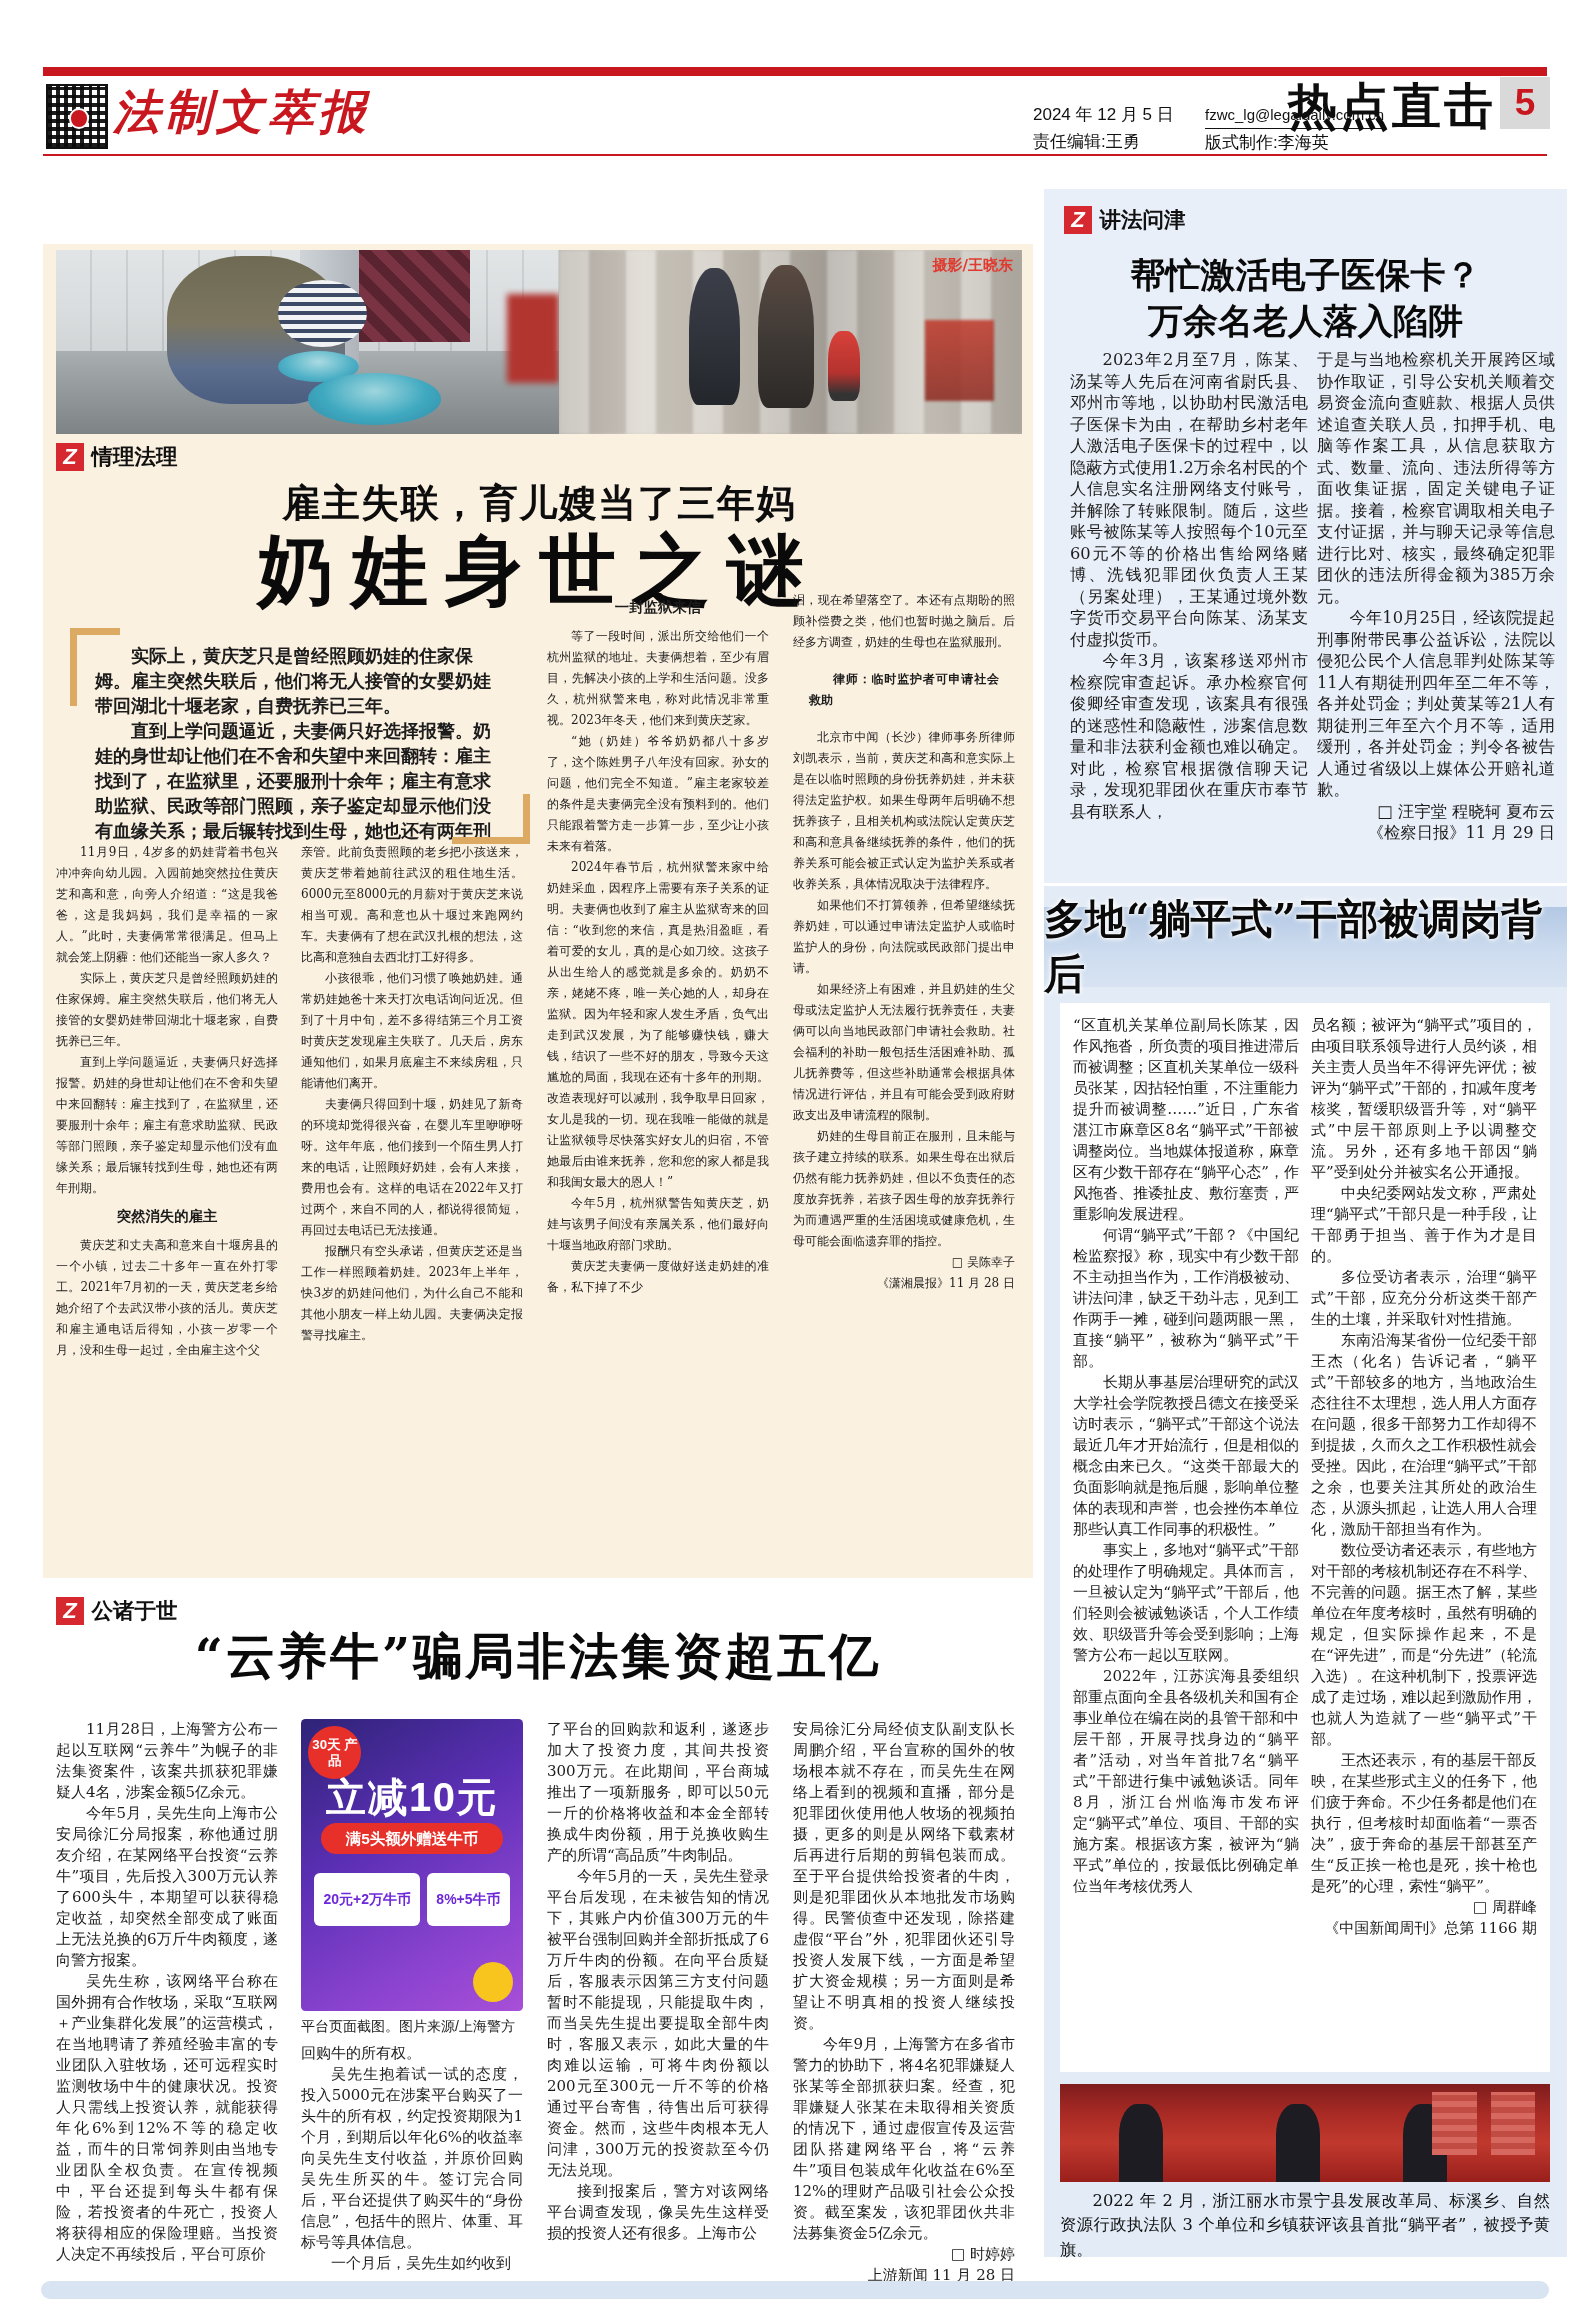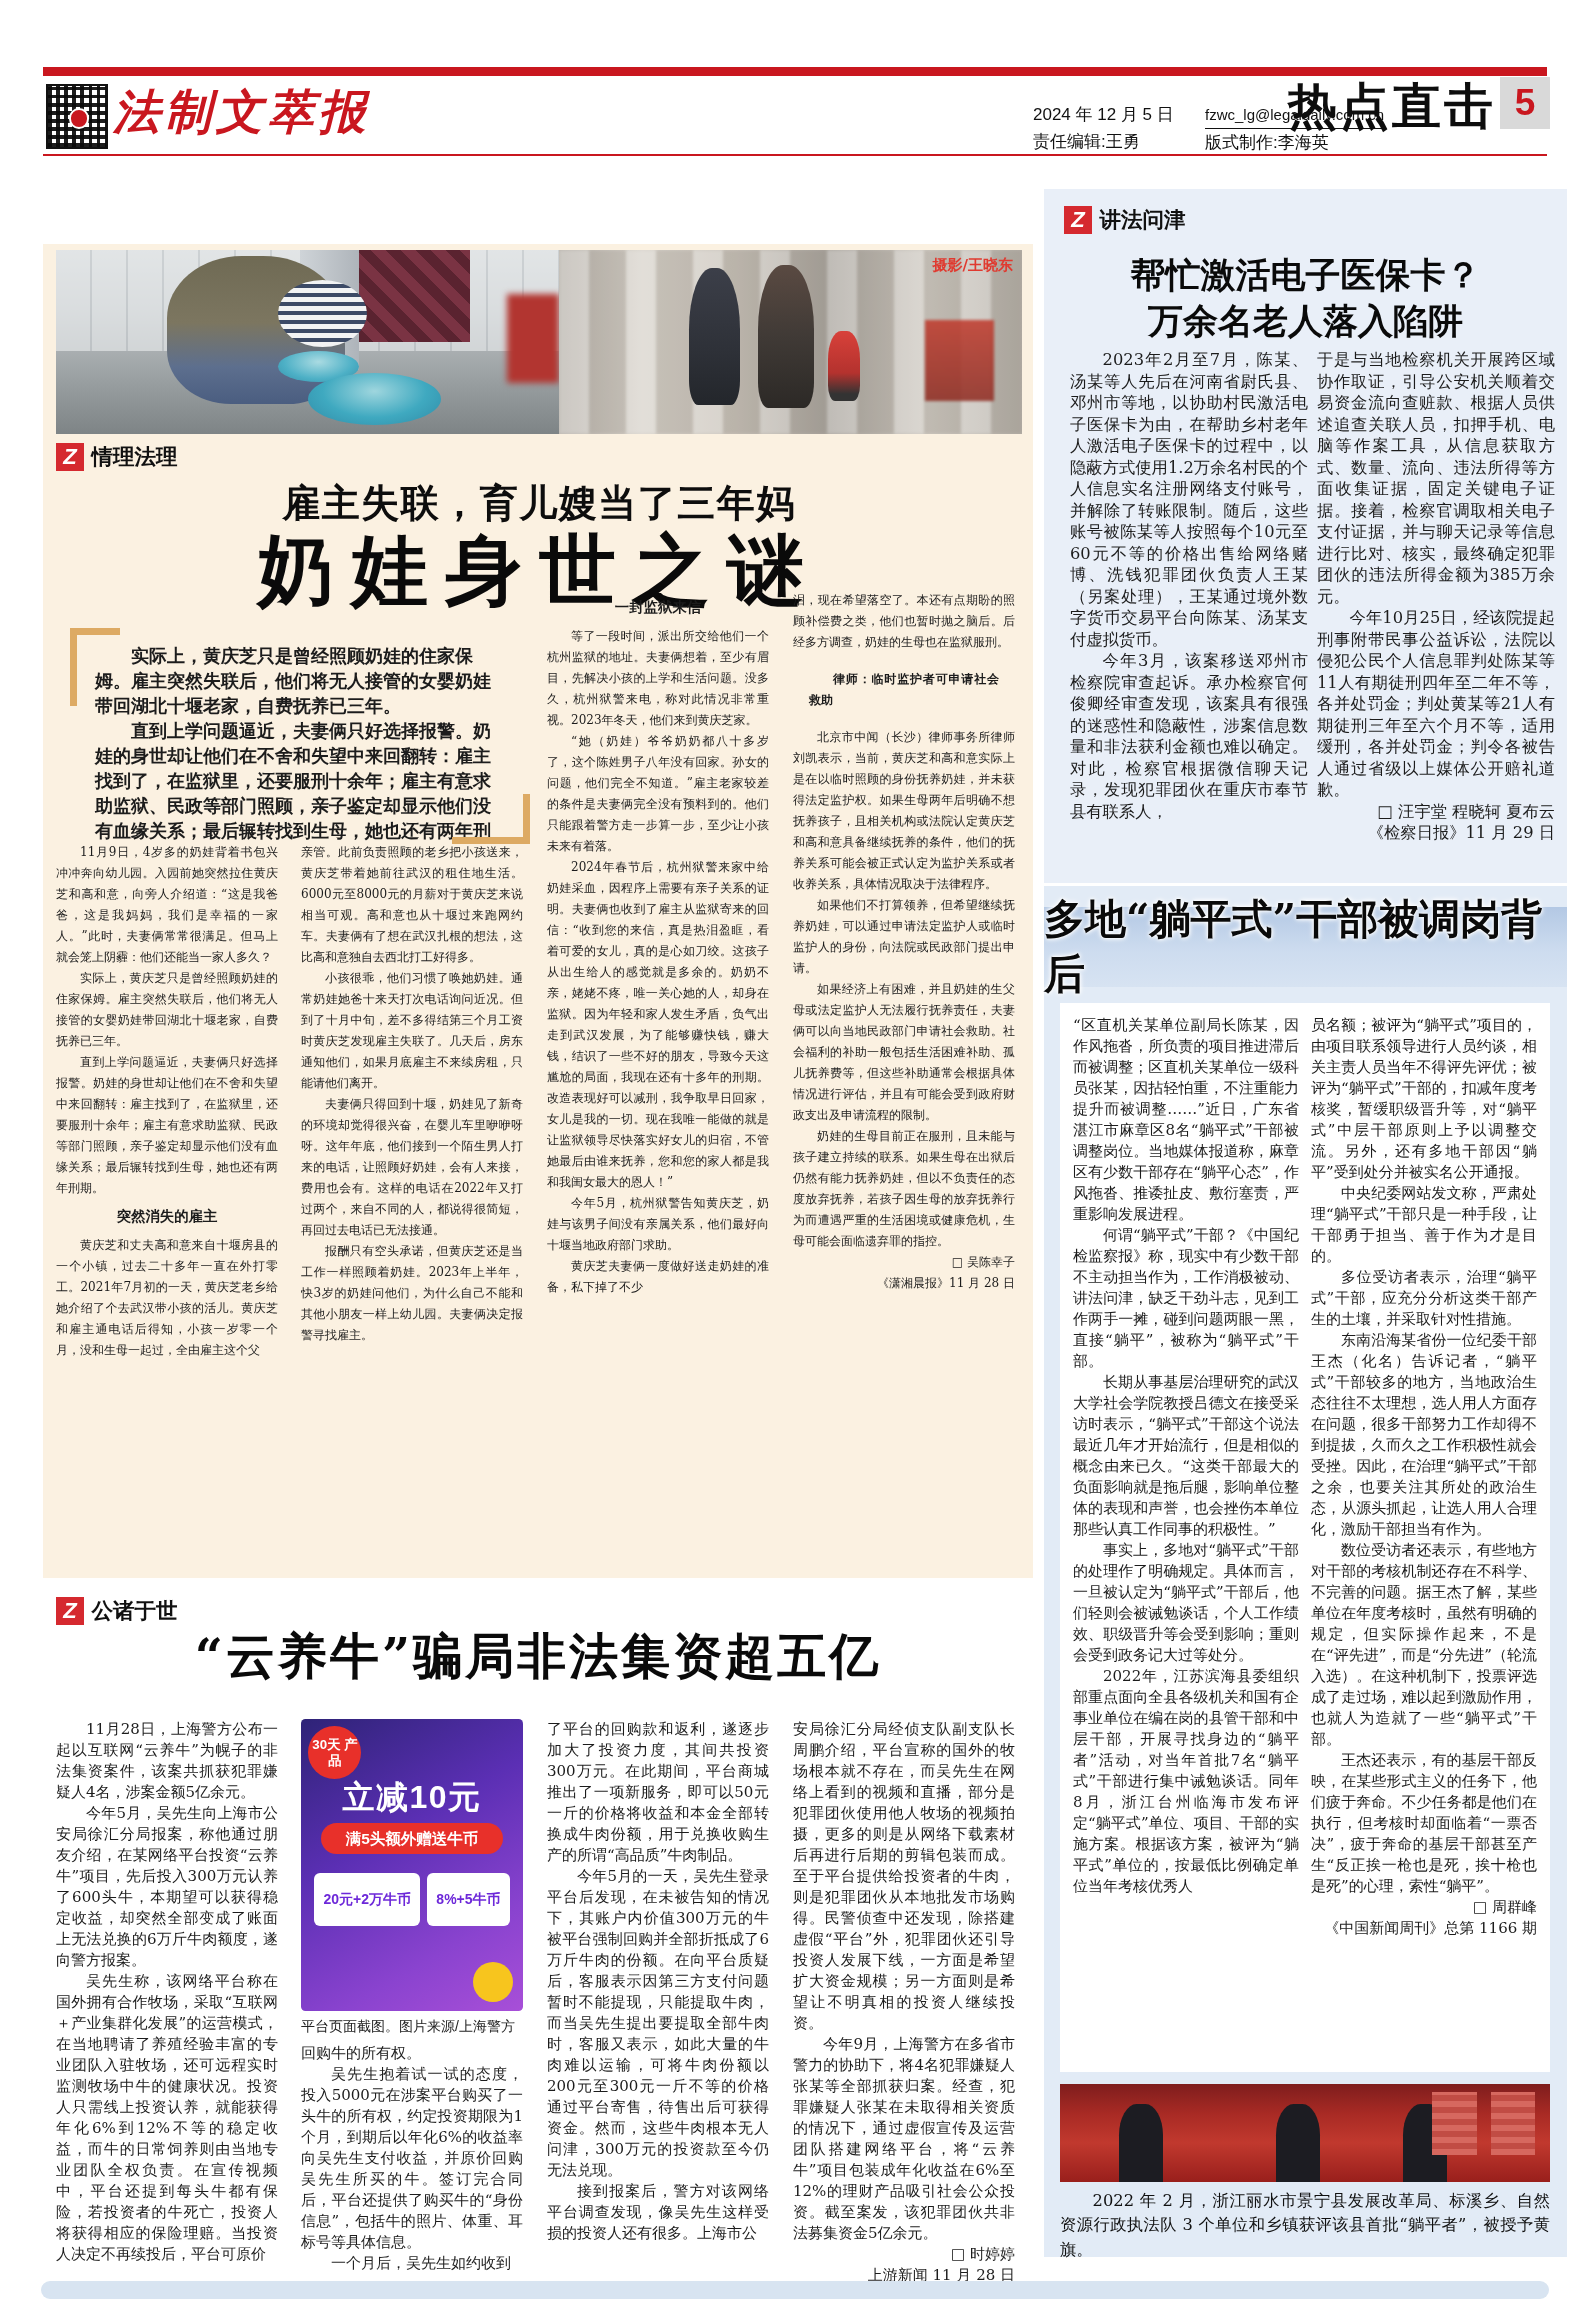--- a/index.html
+++ b/index.html
@@ -101,21 +101,21 @@
   .col-b{font-size:15px;line-height:21px;width:222px;top:1719px;height:583px;}
   .col-b1{left:56px;}
   .col-b2{left:301px;}
   .col-b3{left:547px;}
   .col-b4{left:793px;}
   .promo{position:relative;height:292px;border-radius:4.4px;overflow:hidden;
       background:linear-gradient(150deg,#2e2377 0%,#5b2fb4 40%,#8a43cf 75%,#a84fd8 100%);}
   .promo-badge{position:absolute;left:7.4px;top:7.4px;width:53px;height:53px;border-radius:50%;
       background:#e8302a;color:#fff;display:flex;align-items:center;justify-content:center;
       text-align:center;font-size:13.3px;line-height:16.3px;font-weight:700;}
-  .promo-discount{padding-top:68px;text-align:center;color:#fff;font-size:32px;font-weight:900;letter-spacing:1.5px;}
+  .promo-discount{padding-top:68px;text-align:center;color:#fff;font-size:40px;font-weight:900;letter-spacing:1.5px;}
   .promo-banner{margin:15px auto 12px;width:82%;background:#e8302a;color:#fff;border-radius:16.3px;
       text-align:center;font-size:15.5px;padding:5.2px 0;font-weight:700;}
   .promo-coupons{display:flex;gap:7.4px;justify-content:center;margin-top:19px;}
   .chip{background:#fff;color:#6d28d9;border-radius:6px;padding:16px 9px;font-size:14px;font-weight:700;}
   .promo::after{content:"";position:absolute;right:10.4px;bottom:9px;width:40px;height:40px;border-radius:50%;
       background:#f7c51e;}
   .promo-caption{margin:6px 0 7.4px;font-size:14px;line-height:19px;color:#222;text-indent:0;
       font-family:"Liberation Sans","DejaVu Sans",sans-serif;}
 
   
@@ -298,21 +298,21 @@
 
   <div class="abs panel-lie"></div>
   <div class="abs lie-band">
     <span>多地“躺平式”干部被调岗背后</span>
   </div>
   <div class="abs lie-box"></div>
   <div class="abs txtcol col-c col-c1">
       <p class="para cont">“区直机关某单位副局长陈某，因作风拖沓，所负责的项目推进滞后而被调整；区直机关某单位一级科员张某，因拈轻怕重，不注重能力提升而被调整……”近日，广东省湛江市麻章区8名“躺平式”干部被调整岗位。当地媒体报道称，麻章区有少数干部存在“躺平心态”，作风拖沓、推诿扯皮、敷衍塞责，严重影响发展进程。</p>
       <p class="para">何谓“躺平式”干部？《中国纪检监察报》称，现实中有少数干部不主动担当作为，工作消极被动、讲法问津，缺乏干劲斗志，见到工作两手一摊，碰到问题两眼一黑，直接“躺平”，被称为“躺平式”干部。</p>
       <p class="para">长期从事基层治理研究的武汉大学社会学院教授吕德文在接受采访时表示，“躺平式”干部这个说法最近几年才开始流行，但是相似的概念由来已久。“这类干部最大的负面影响就是拖后腿，影响单位整体的表现和声誉，也会挫伤本单位那些认真工作同事的积极性。”</p>
-      <p class="para">事实上，多地对“躺平式”干部的处理作了明确规定。具体而言，一旦被认定为“躺平式”干部后，他们轻则会被诫勉谈话，个人工作绩效、职级晋升等会受到影响；重则会受到政务记大过等处分。</p>
+      <p class="para">事实上，多地对“躺平式”干部的处理作了明确规定。具体而言，一旦被认定为“躺平式”干部后，他们轻则会被诫勉谈话，个人工作绩效、职级晋升等会受到影响；上海警方公布一起以互联网。</p>
       <p class="para">2022年，江苏滨海县委组织部重点面向全县各级机关和国有企事业单位在编在岗的县管干部和中层干部，开展寻找身边的“躺平者”活动，对当年首批7名“躺平式”干部进行集中诫勉谈话。同年8月，浙江台州临海市发布评定“躺平式”单位、项目、干部的实施方案。根据该方案，被评为“躺平式”单位的，按最低比例确定单位当年考核优秀人</p>
     </div>
   <div class="abs txtcol col-c col-c2">
       <p class="para cont">员名额；被评为“躺平式”项目的，由项目联系领导进行人员约谈，相关主责人员当年不得评先评优；被评为“躺平式”干部的，扣减年度考核奖，暂缓职级晋升等，对“躺平式”中层干部原则上予以调整交流。另外，还有多地干部因“躺平”受到处分并被实名公开通报。</p>
       <p class="para">中央纪委网站发文称，严肃处理“躺平式”干部只是一种手段，让干部勇于担当、善于作为才是目的。</p>
       <p class="para">多位受访者表示，治理“躺平式”干部，应充分分析这类干部产生的土壤，并采取针对性措施。</p>
       <p class="para">东南沿海某省份一位纪委干部王杰（化名）告诉记者，“躺平式”干部较多的地方，当地政治生态往往不太理想，选人用人方面存在问题，很多干部努力工作却得不到提拔，久而久之工作积极性就会受挫。因此，在治理“躺平式”干部之余，也要关注其所处的政治生态，从源头抓起，让选人用人合理化，激励干部担当有作为。</p>
       <p class="para">数位受访者还表示，有些地方对干部的考核机制还存在不科学、不完善的问题。据王杰了解，某些单位在年度考核时，虽然有明确的规定，但实际操作起来，不是在“评先进”，而是“分先进”（轮流入选）。在这种机制下，投票评选成了走过场，难以起到激励作用，也就人为造就了一些“躺平式”干部。</p>
       <p class="para">王杰还表示，有的基层干部反映，在某些形式主义的任务下，他们疲于奔命。不少任务都是他们在执行，但考核时却面临着“一票否决”，疲于奔命的基层干部甚至产生“反正挨一枪也是死，挨十枪也是死”的心理，索性“躺平”。</p>
       <p class="sigline">□ 周群峰</p>

